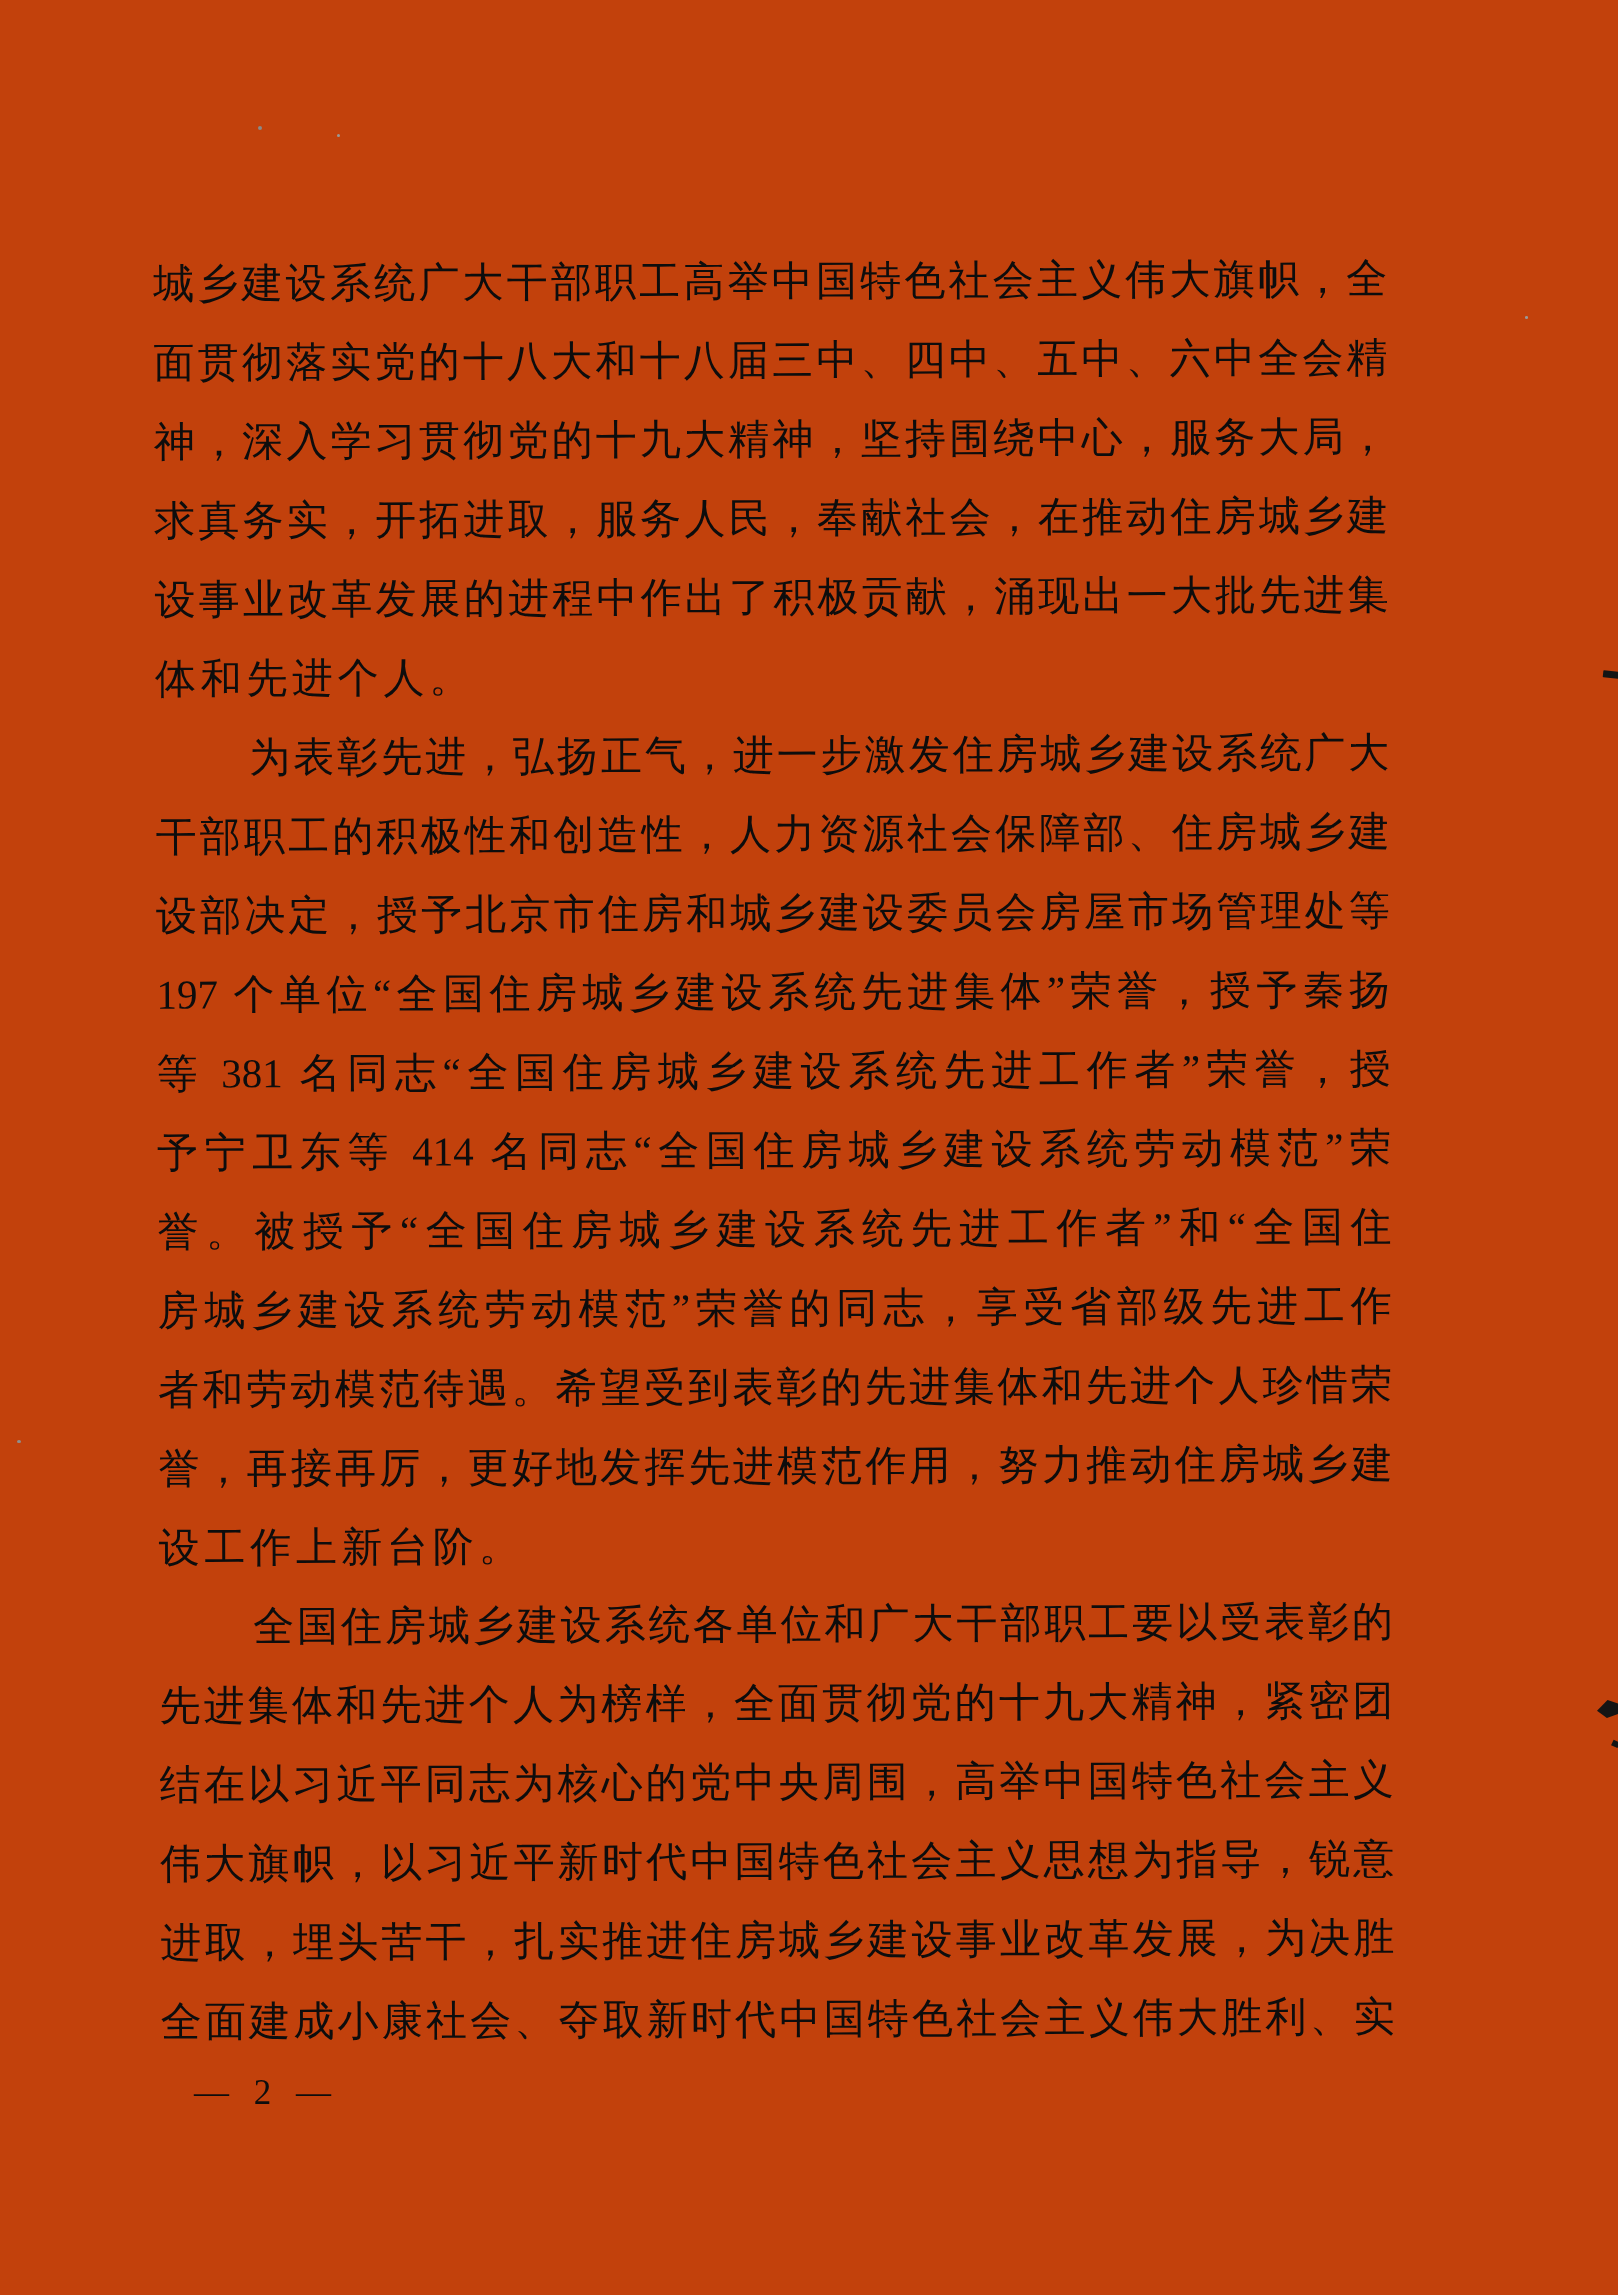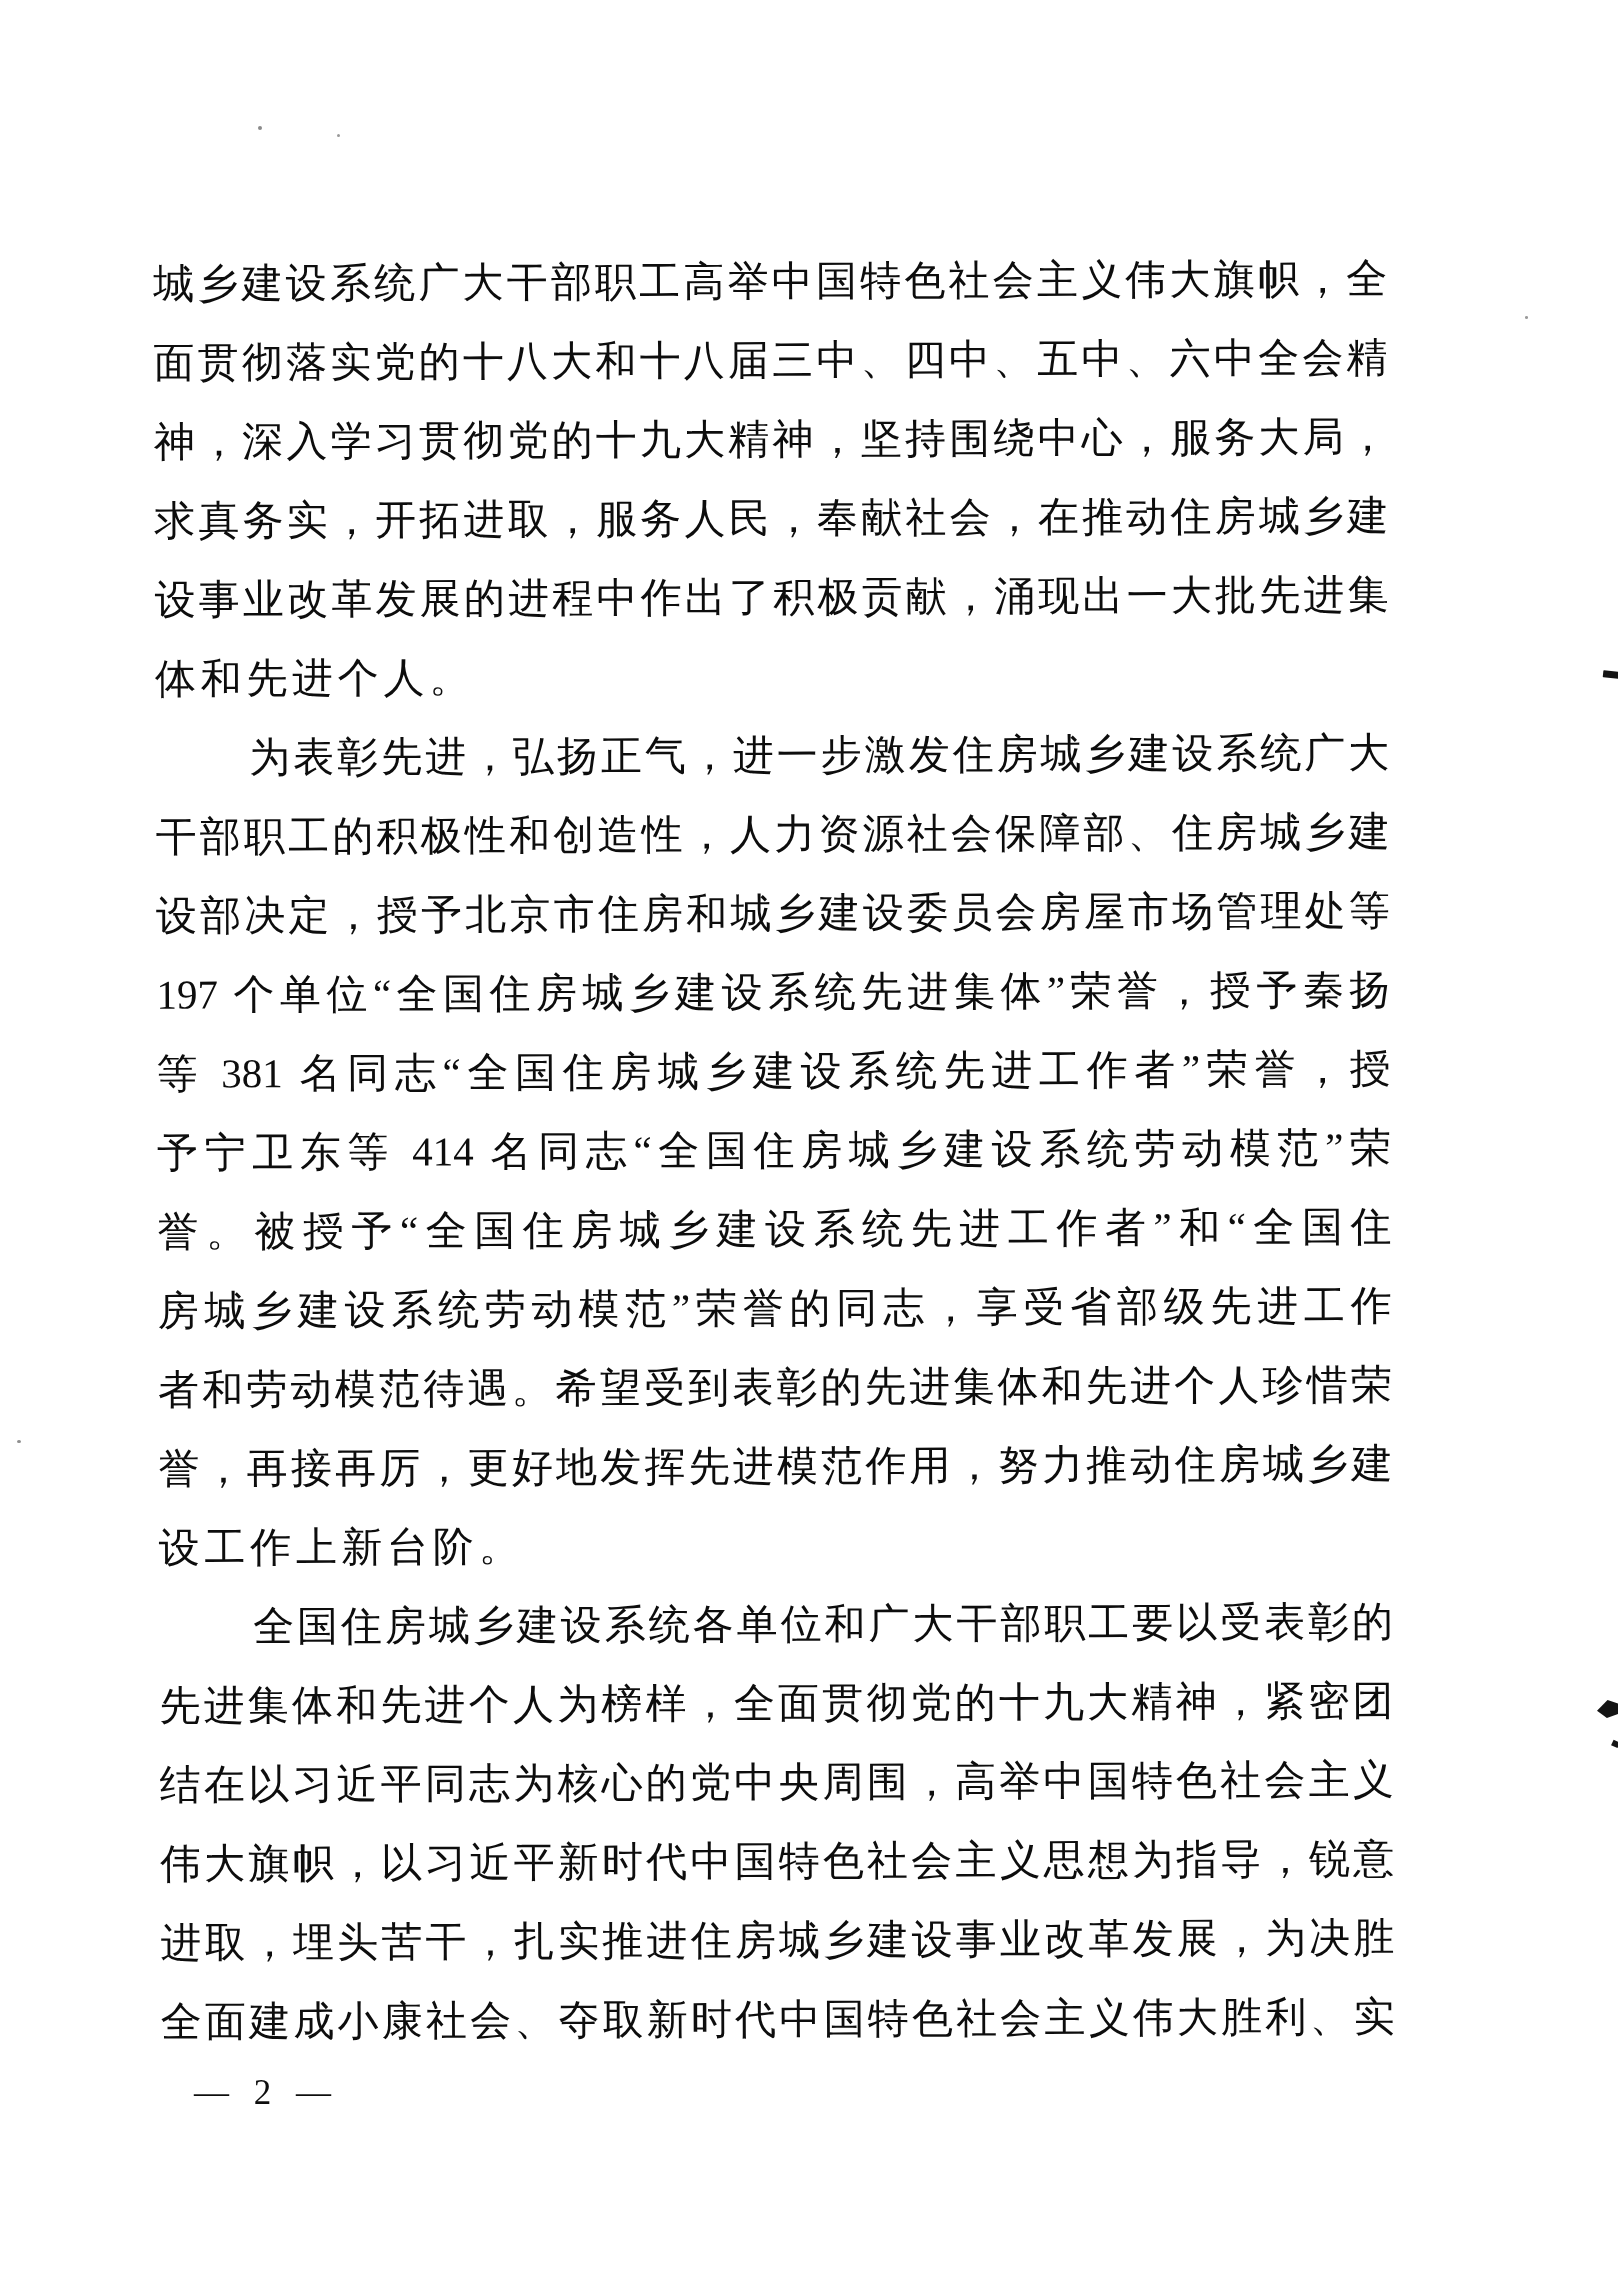--- a/index.html
+++ b/index.html
@@ -4,21 +4,21 @@
 <style>
   html, body {
     margin: 0;
     padding: 0;
     background: #e8e8e8;
   }
   .page {
     position: relative;
     width: 1619px;
     height: 2295px;
-    background: #ffffff;
+    background: #c2410c;
     overflow: hidden;
     font-family: "Liberation Serif", "DejaVu Serif", serif;
     color: #0d0d0d;
   }
   
   .doc {
     position: absolute;
     left: 157px;
     top: 242px;
     width: 1234px;

